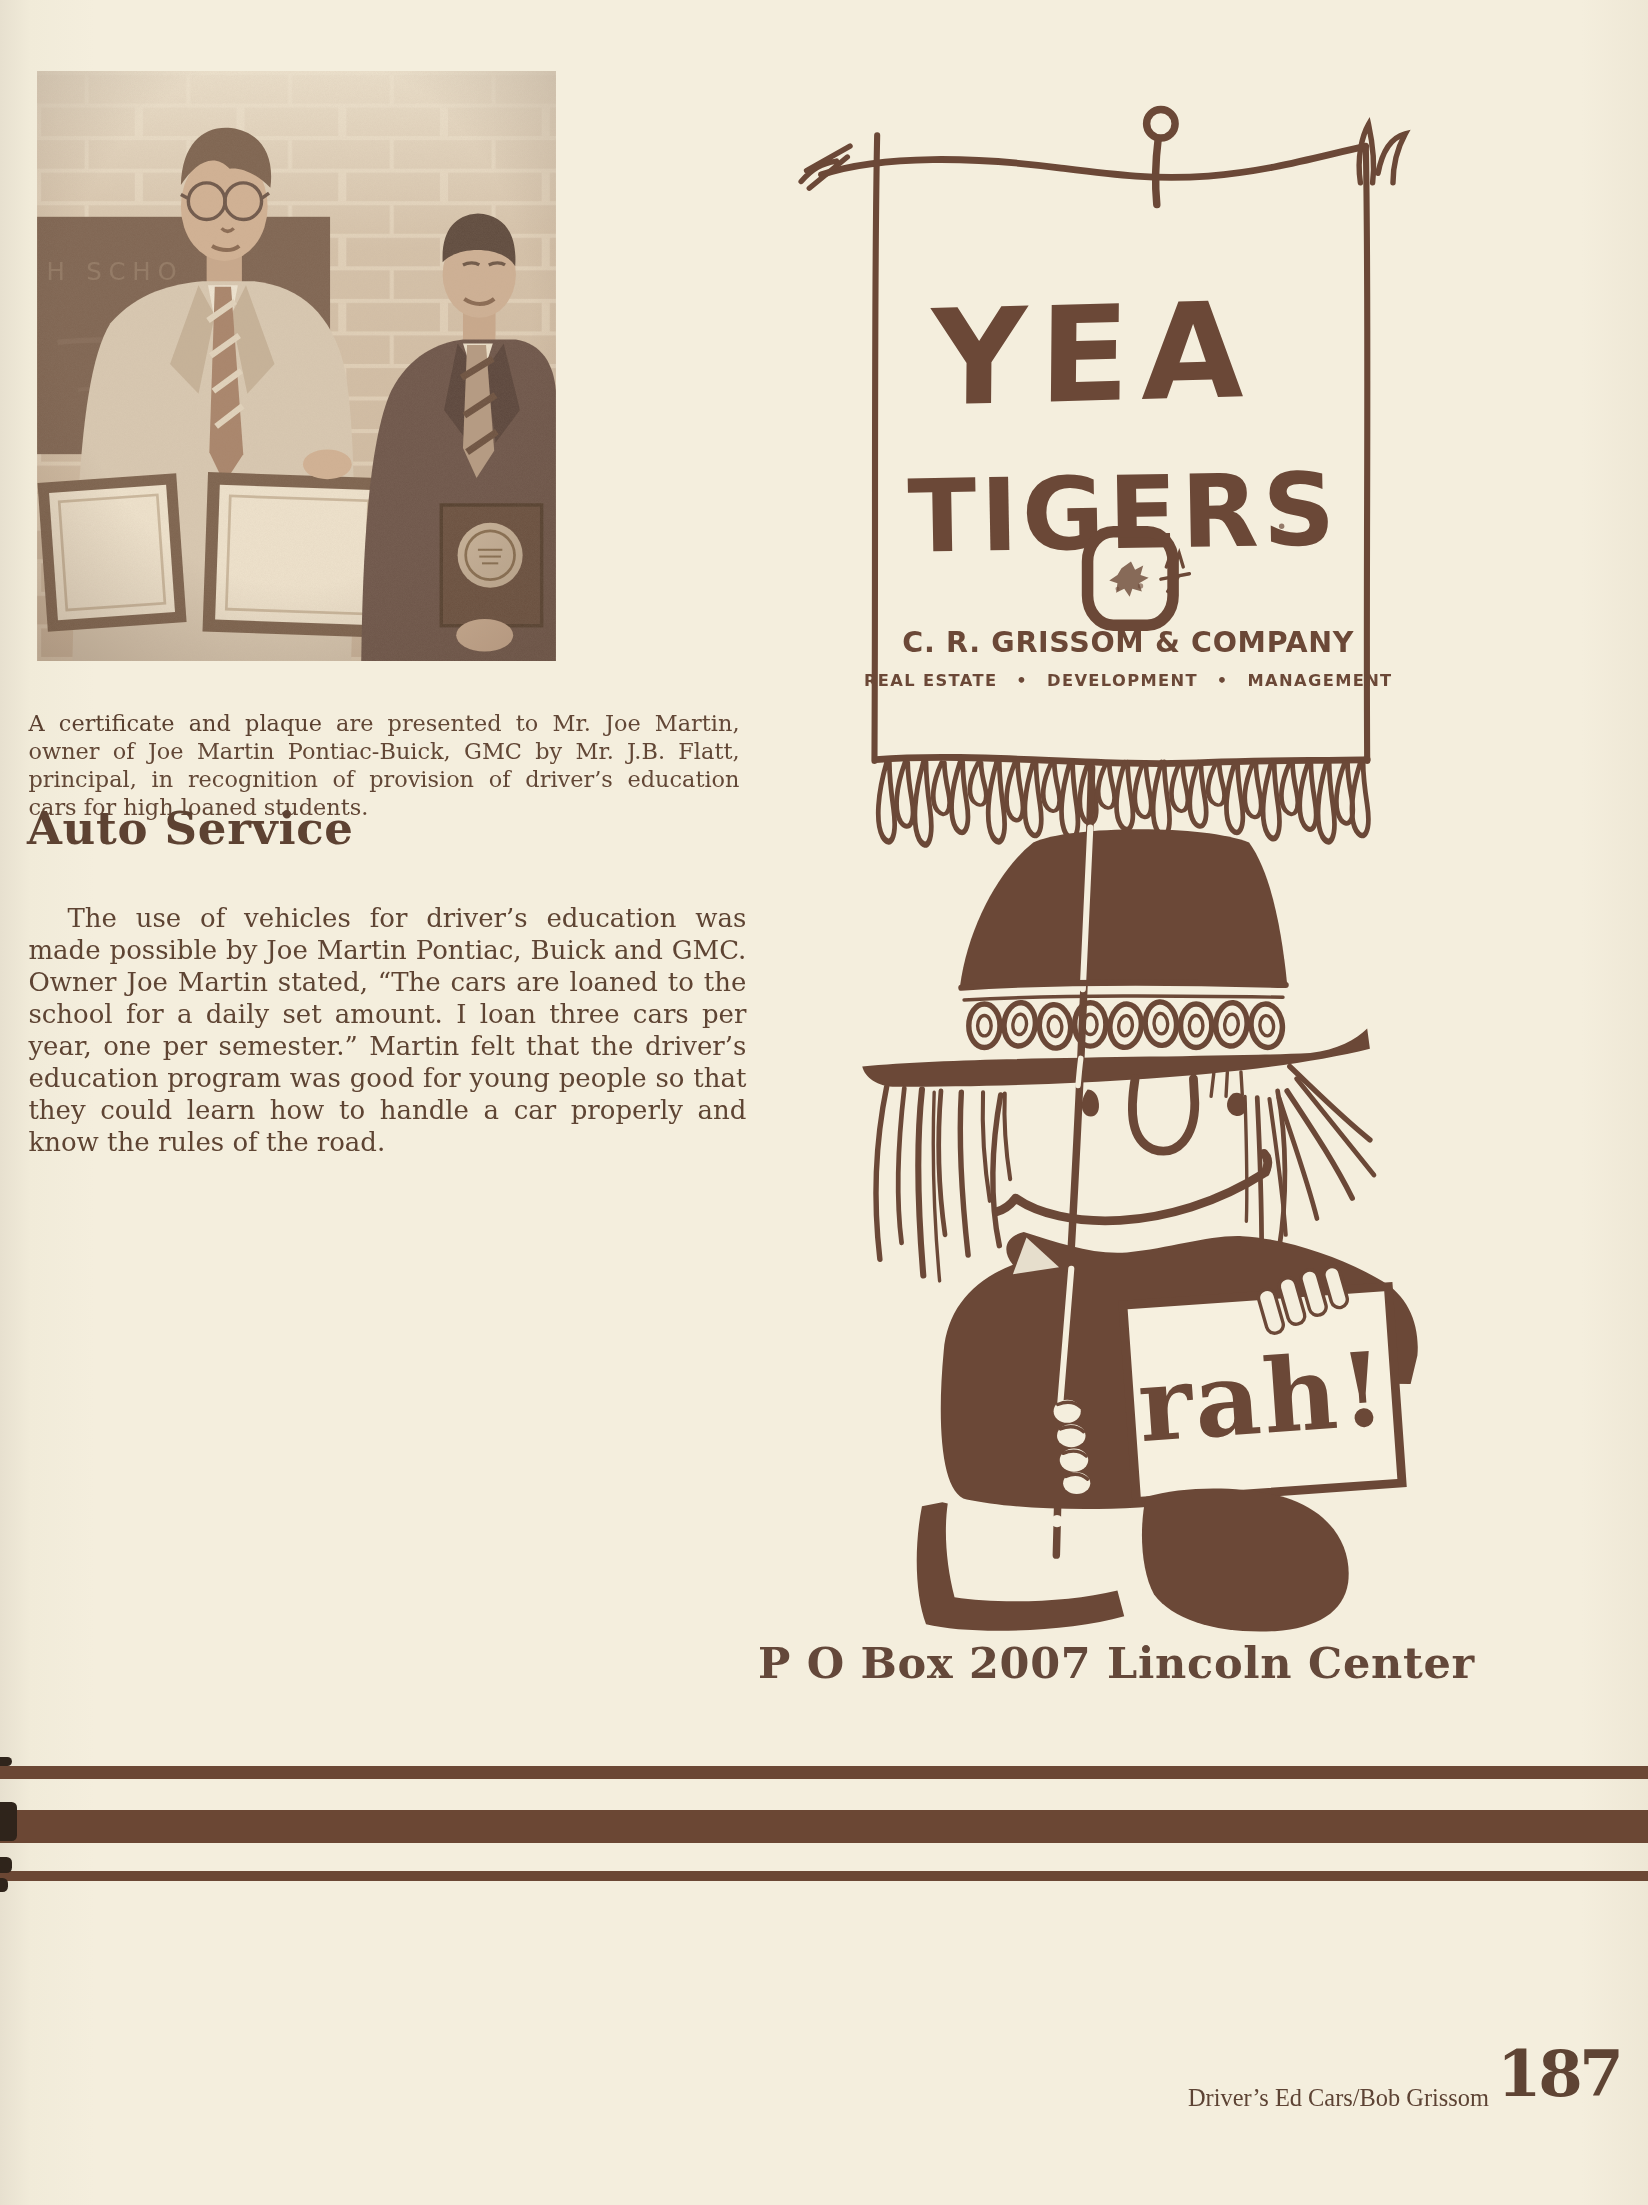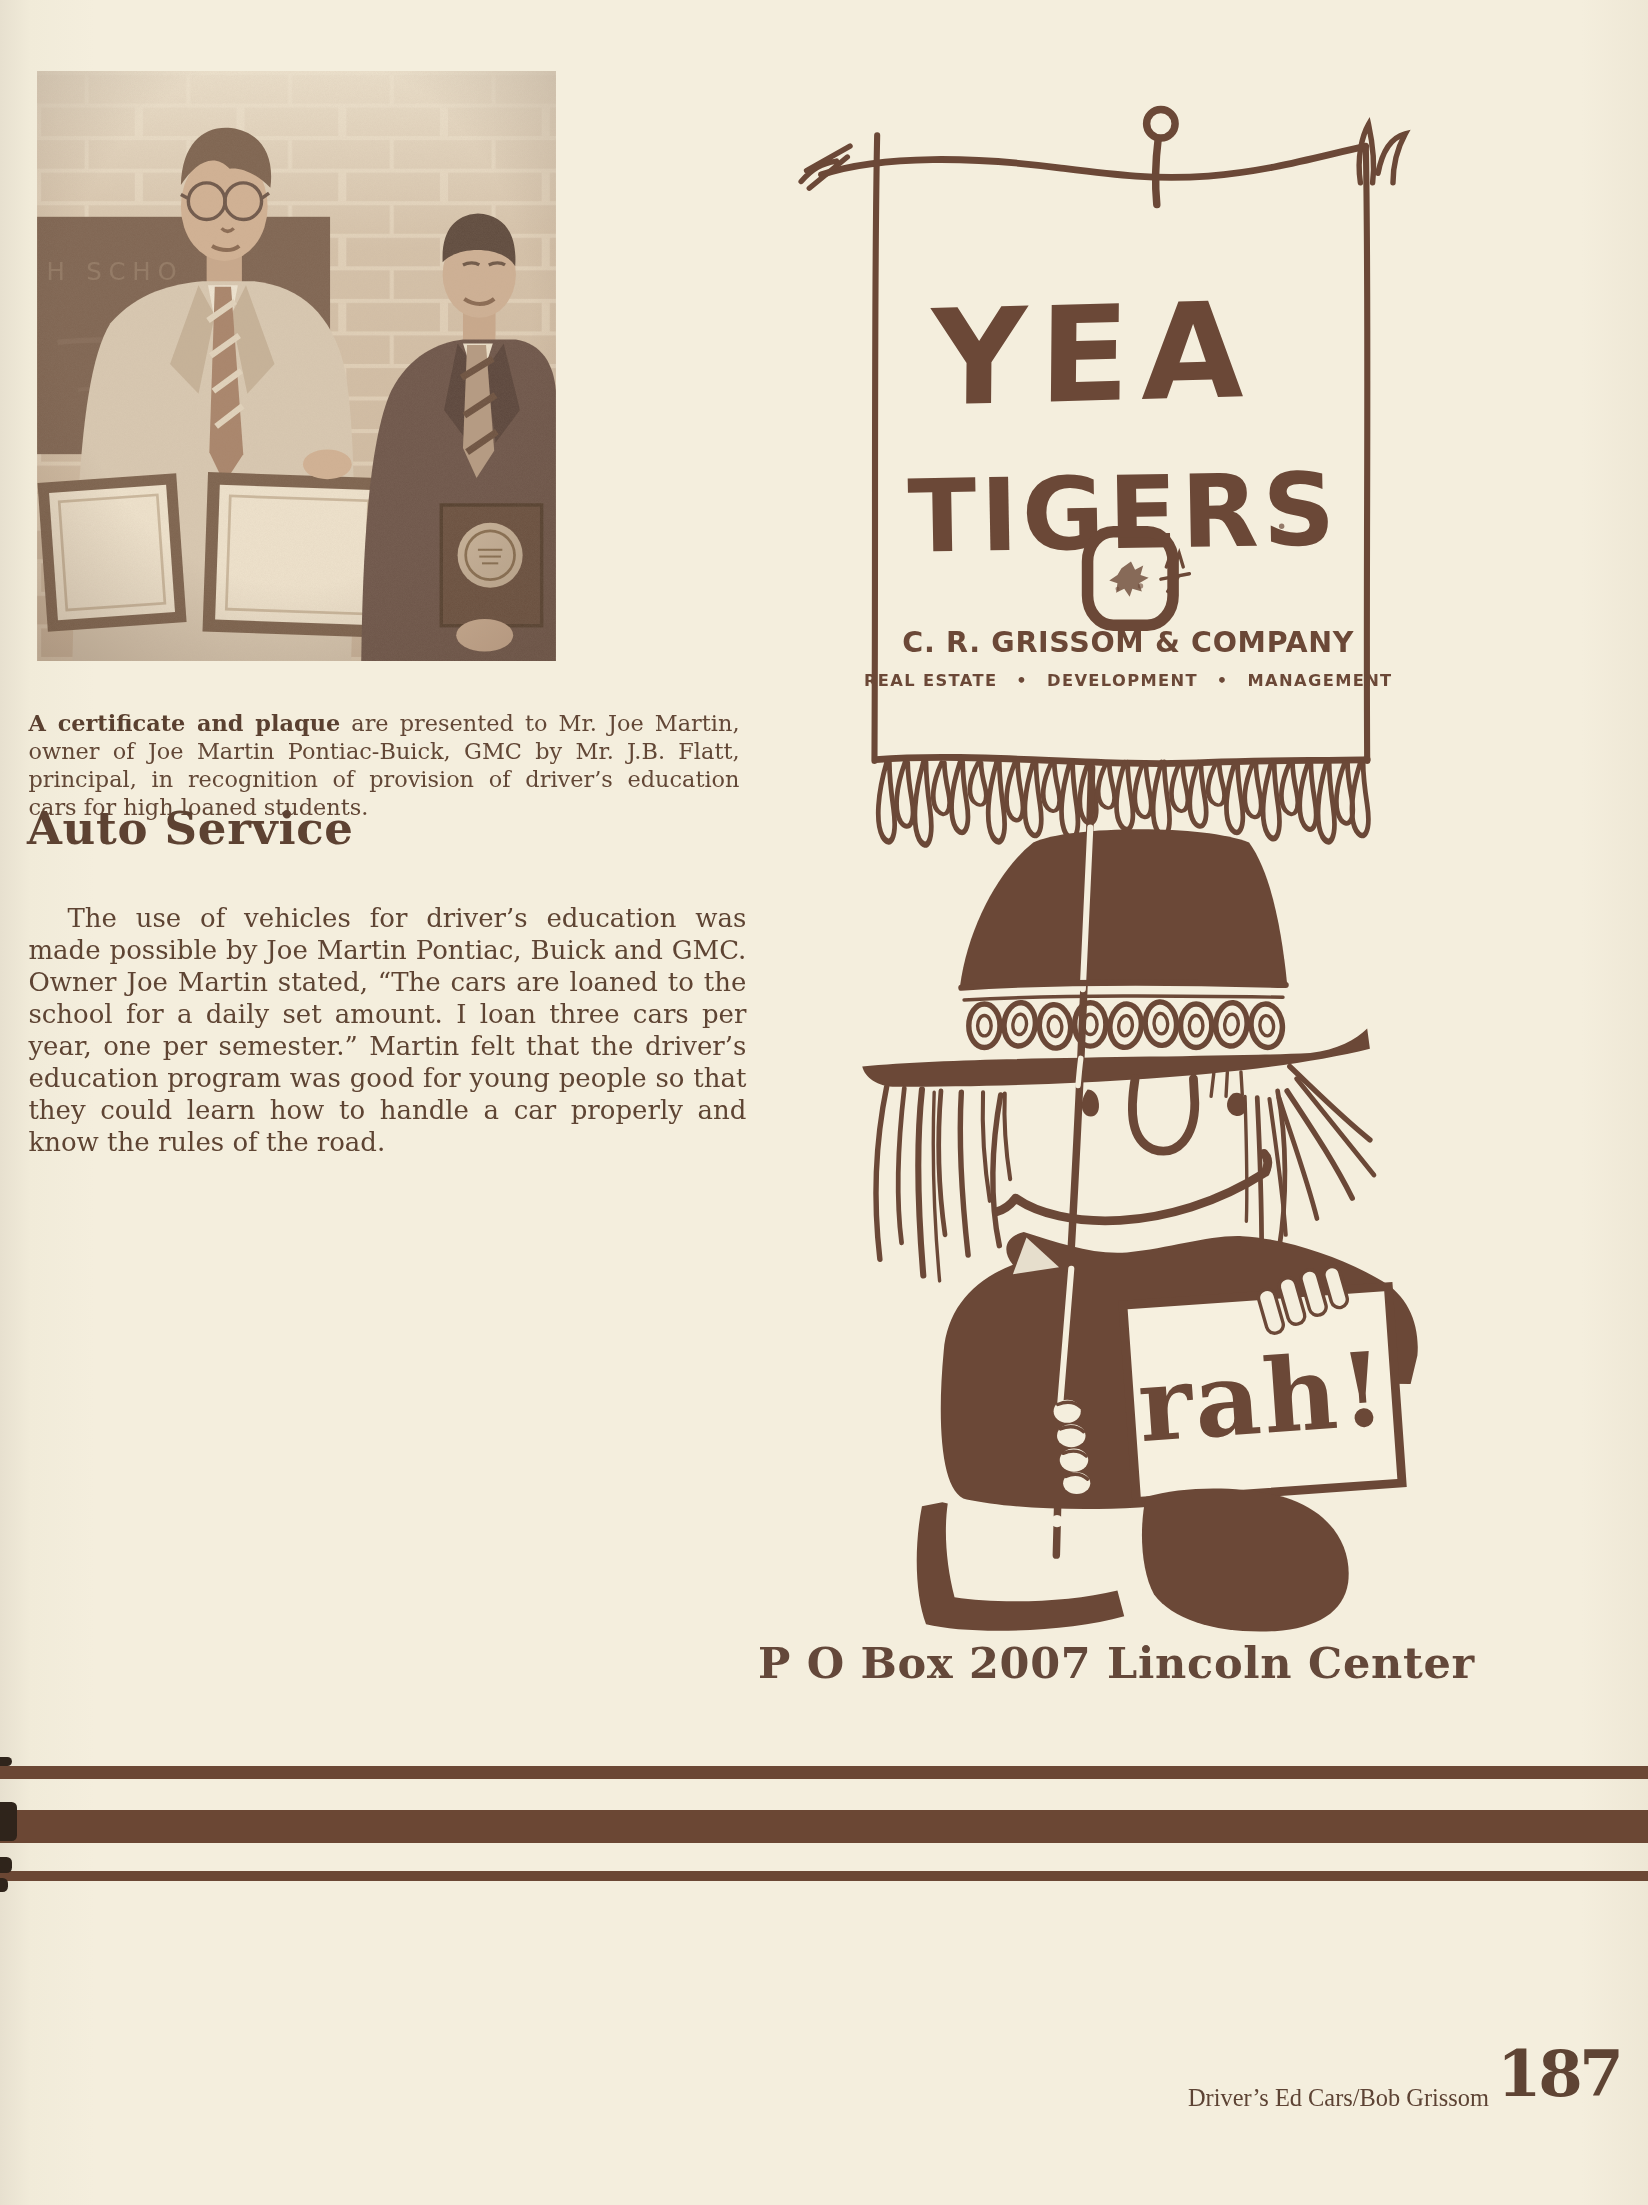--- a/index.html
+++ b/index.html
@@ -5,21 +5,21 @@
   html,body{margin:0;padding:0;background:#efe8d6;}
   .page{
     position:relative;width:1649px;height:2205px;overflow:hidden;
     background:linear-gradient(90deg,#e7e0cf 0px,#f1ebd9 30.5px,#f4eedd 95px,#f4eedd 1581px,#eee7d5 1649px);
     font-family:"DejaVu Serif","Liberation Serif",serif;color:#5e4433;
   }
   .abs{position:absolute;}
   
   .photo{left:37px;top:71px;width:519px;height:590px;}
   .caption{left:28.5px;top:687px;width:711px;font-size:22.4px;line-height:28px;text-align:justify;color:#624736;}
-  .caption b{font-weight:bold;color:#5a4030;}
+  .caption b{font-weight:normal;color:#5a4030;}
   .article-title{left:27px;top:802px;width:746px;margin:0;text-align:left;
     font-size:45px;font-weight:bold;letter-spacing:0.7px;color:#5d4232;}
   .body-text{left:20.4px;top:894px;width:718px;margin:8px;font-size:26px;line-height:32px;
     text-align:justify;text-indent:39px;color:#5e4433;}
   
   .ad-art{left:774px;top:81px;width:733px;height:1561px;}
   .address{left:758px;top:1634px;width:740px;text-align:left;
     font-size:43px;line-height:58px;font-weight:bold;color:#64483a;letter-spacing:0.7px;}
   
   .stripe{left:0;width:1649px;background:#6b4734;}

